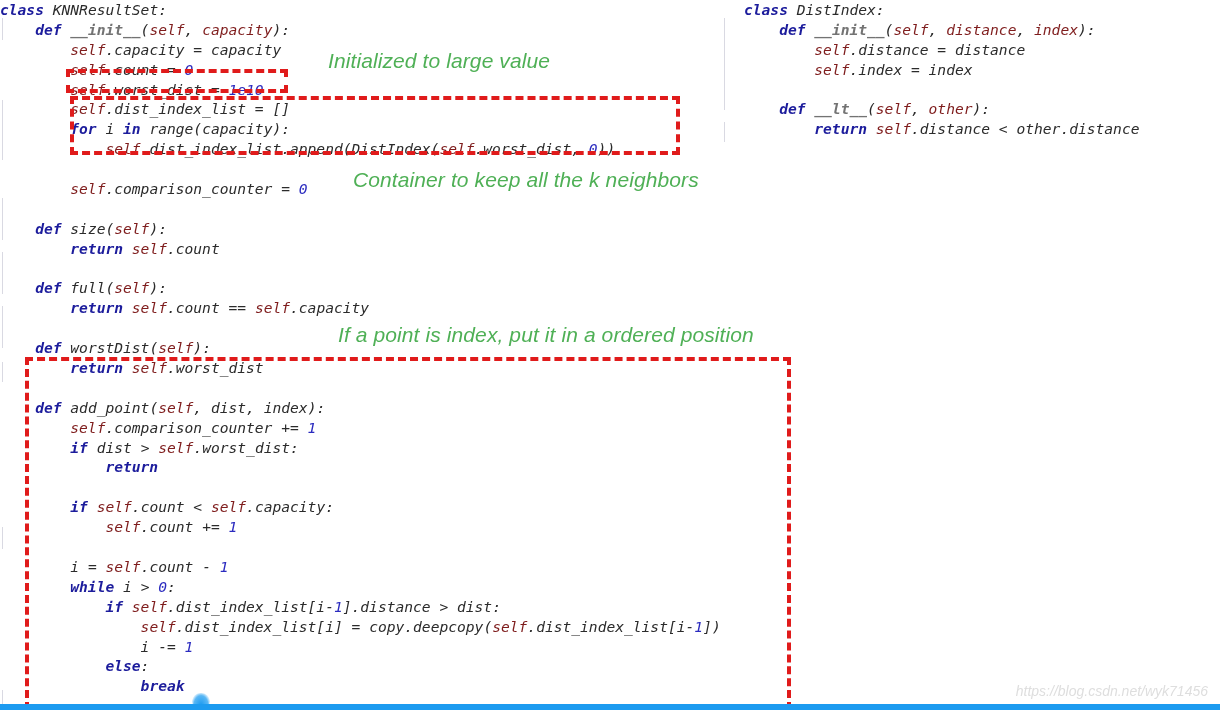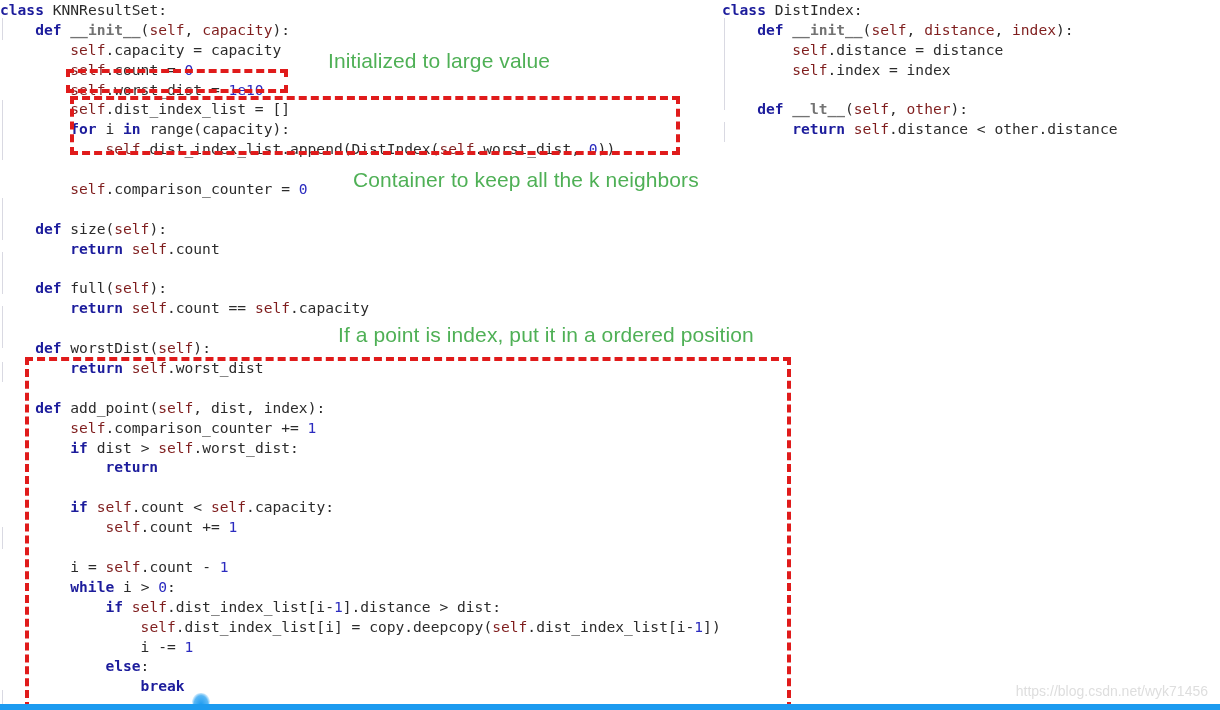--- a/index.html
+++ b/index.html
@@ -7,34 +7,35 @@
     padding: 0;
     background: #ffffff;
   }
   #screen {
     position: relative;
     width: 1220px;
     height: 710px;
     background: #ffffff;
     overflow: hidden;
     font-family: "DejaVu Sans Mono", "Liberation Mono", monospace;
+    font-style: italic;
   }
 
   
   .code-pane {
     position: absolute;
     white-space: pre;
     font-family: "DejaVu Sans Mono", "Liberation Mono", monospace;
     font-size: 14.6px;
     line-height: 19.9px;
     letter-spacing: 0px;
     color: #2b2b2b;
   }
   #code-left  { left: 0px;   top: 0px; }
-  #code-right { left: 722px; top: 0px; }
+  #code-right { left: 744px; top: 0px; }
 
   .ln { display: block; height: 19.9px; }
 
   
   .kw   { color: #1c1c9c; font-weight: bold; }
   .dun  { color: #737373; font-weight: bold; }  
   .slf  { color: #7f1d1d; }                     
   .num  { color: #2b2bbf; }                     
   .pln  { color: #2b2b2b; }                     
   .op   { color: #2b2b2b; }

